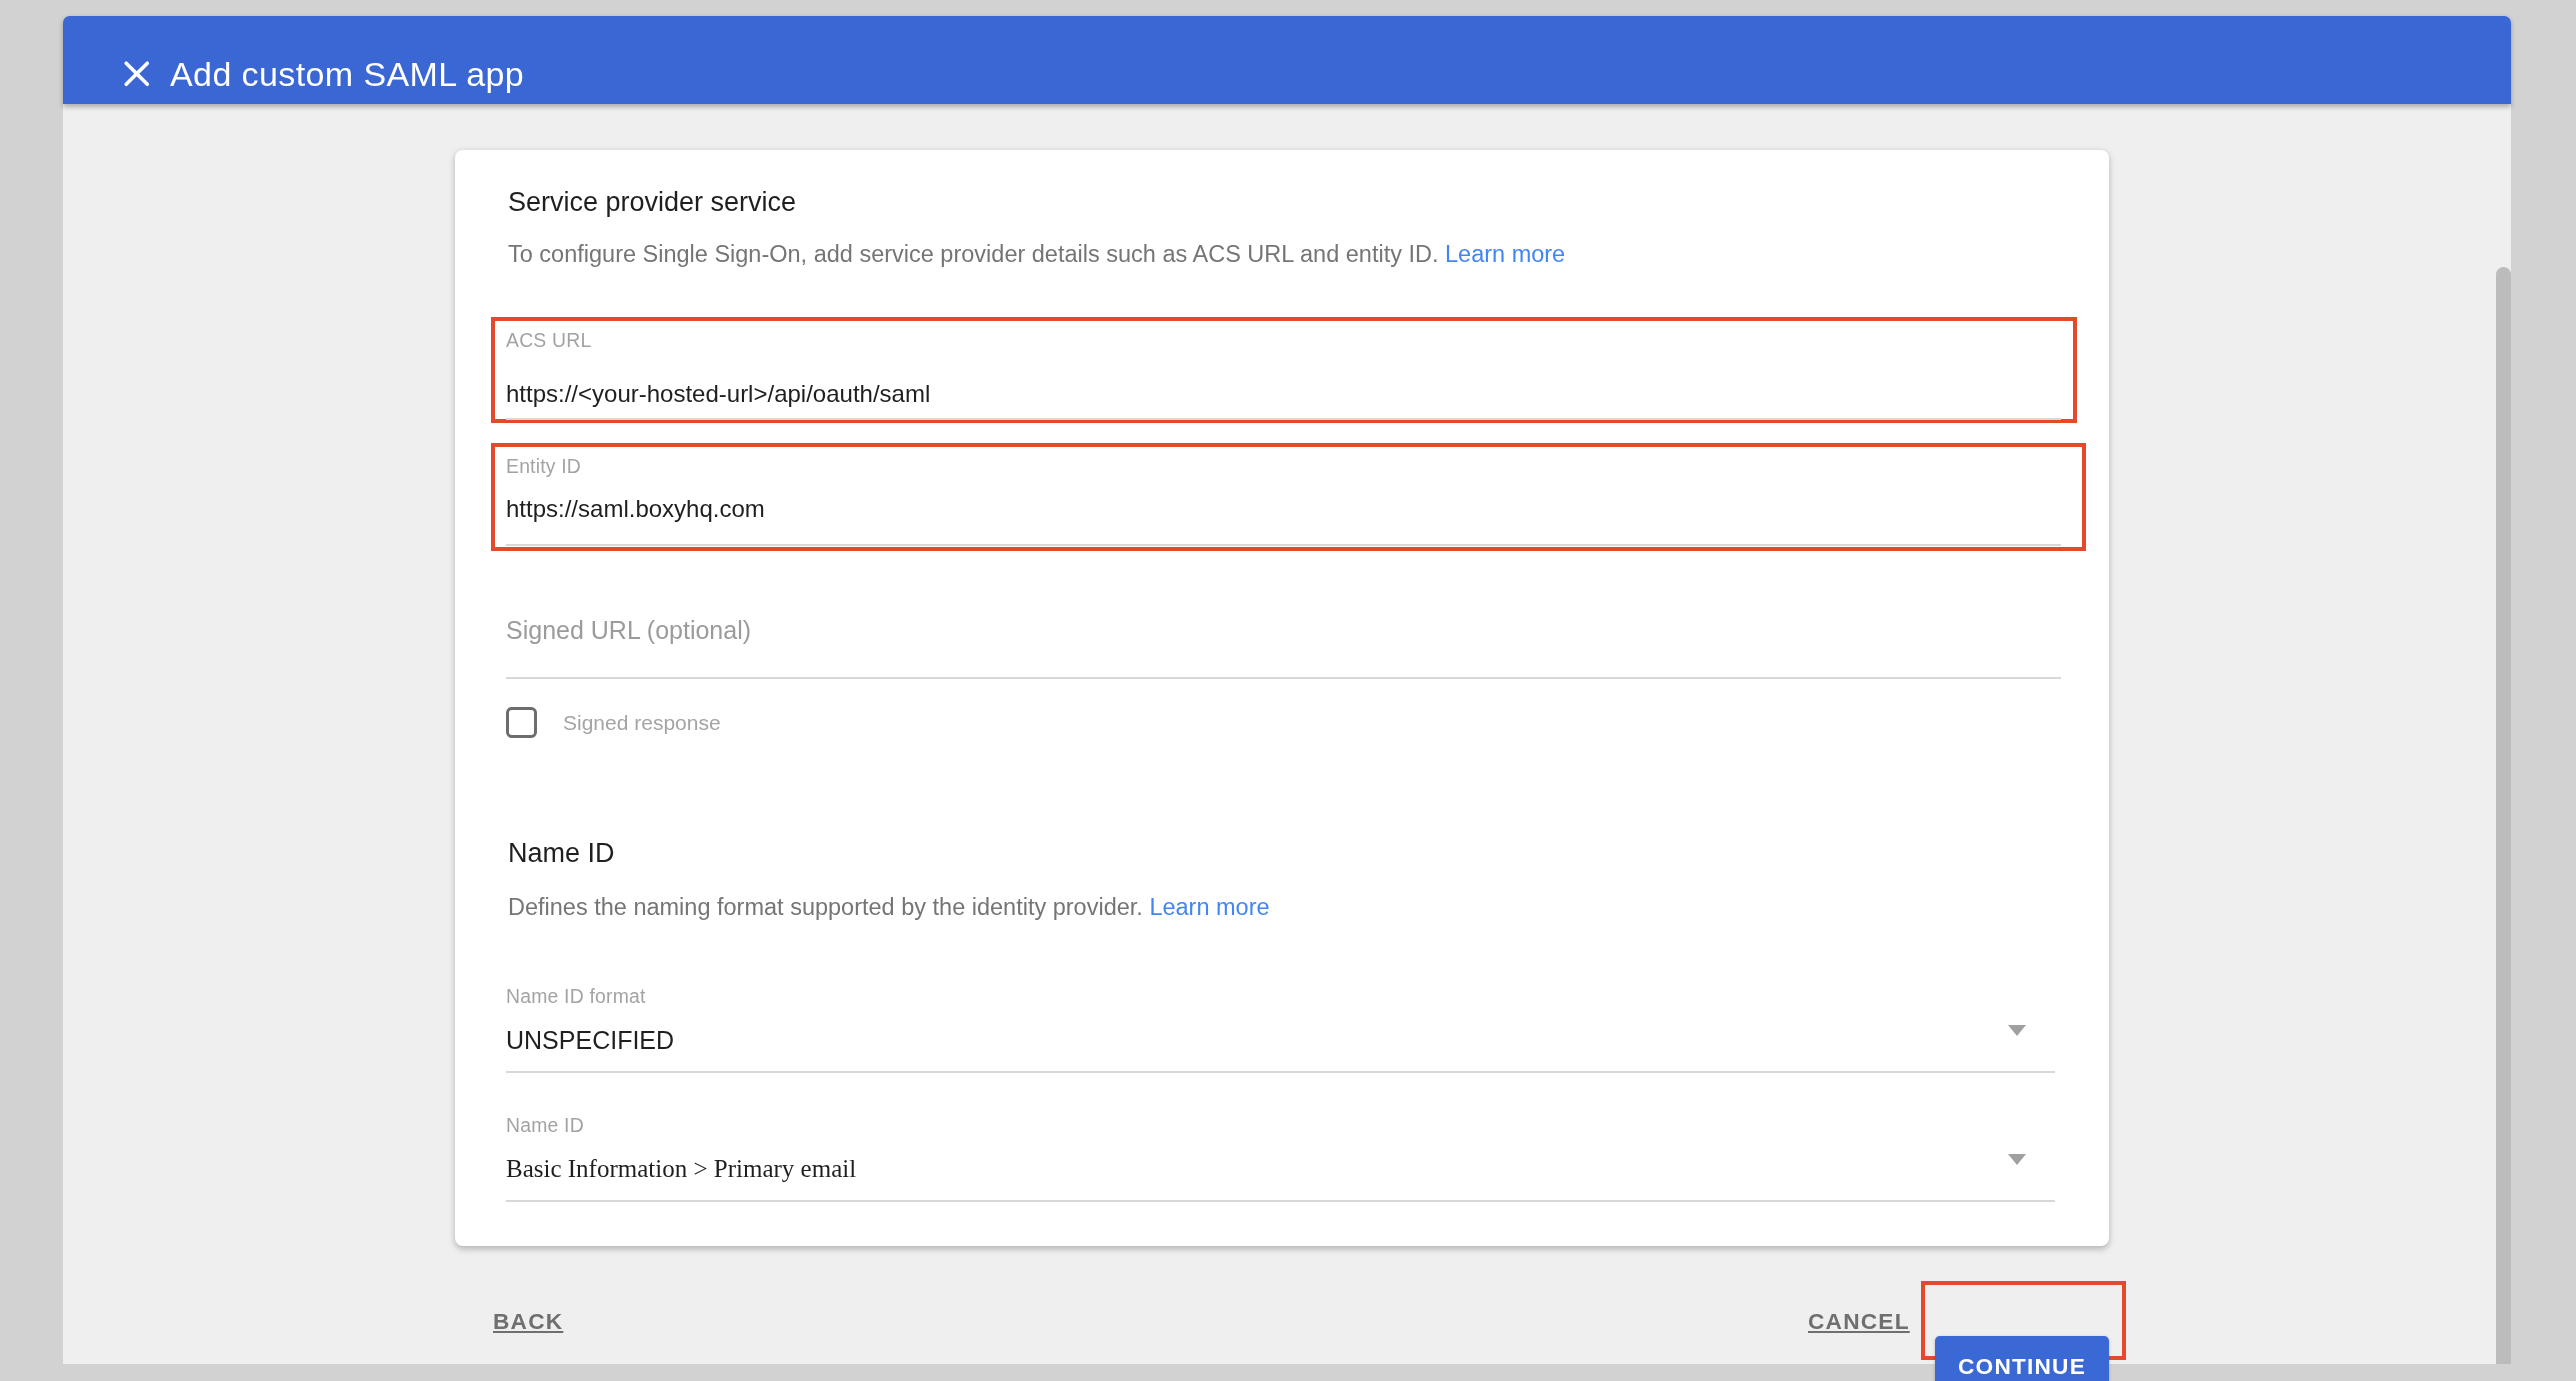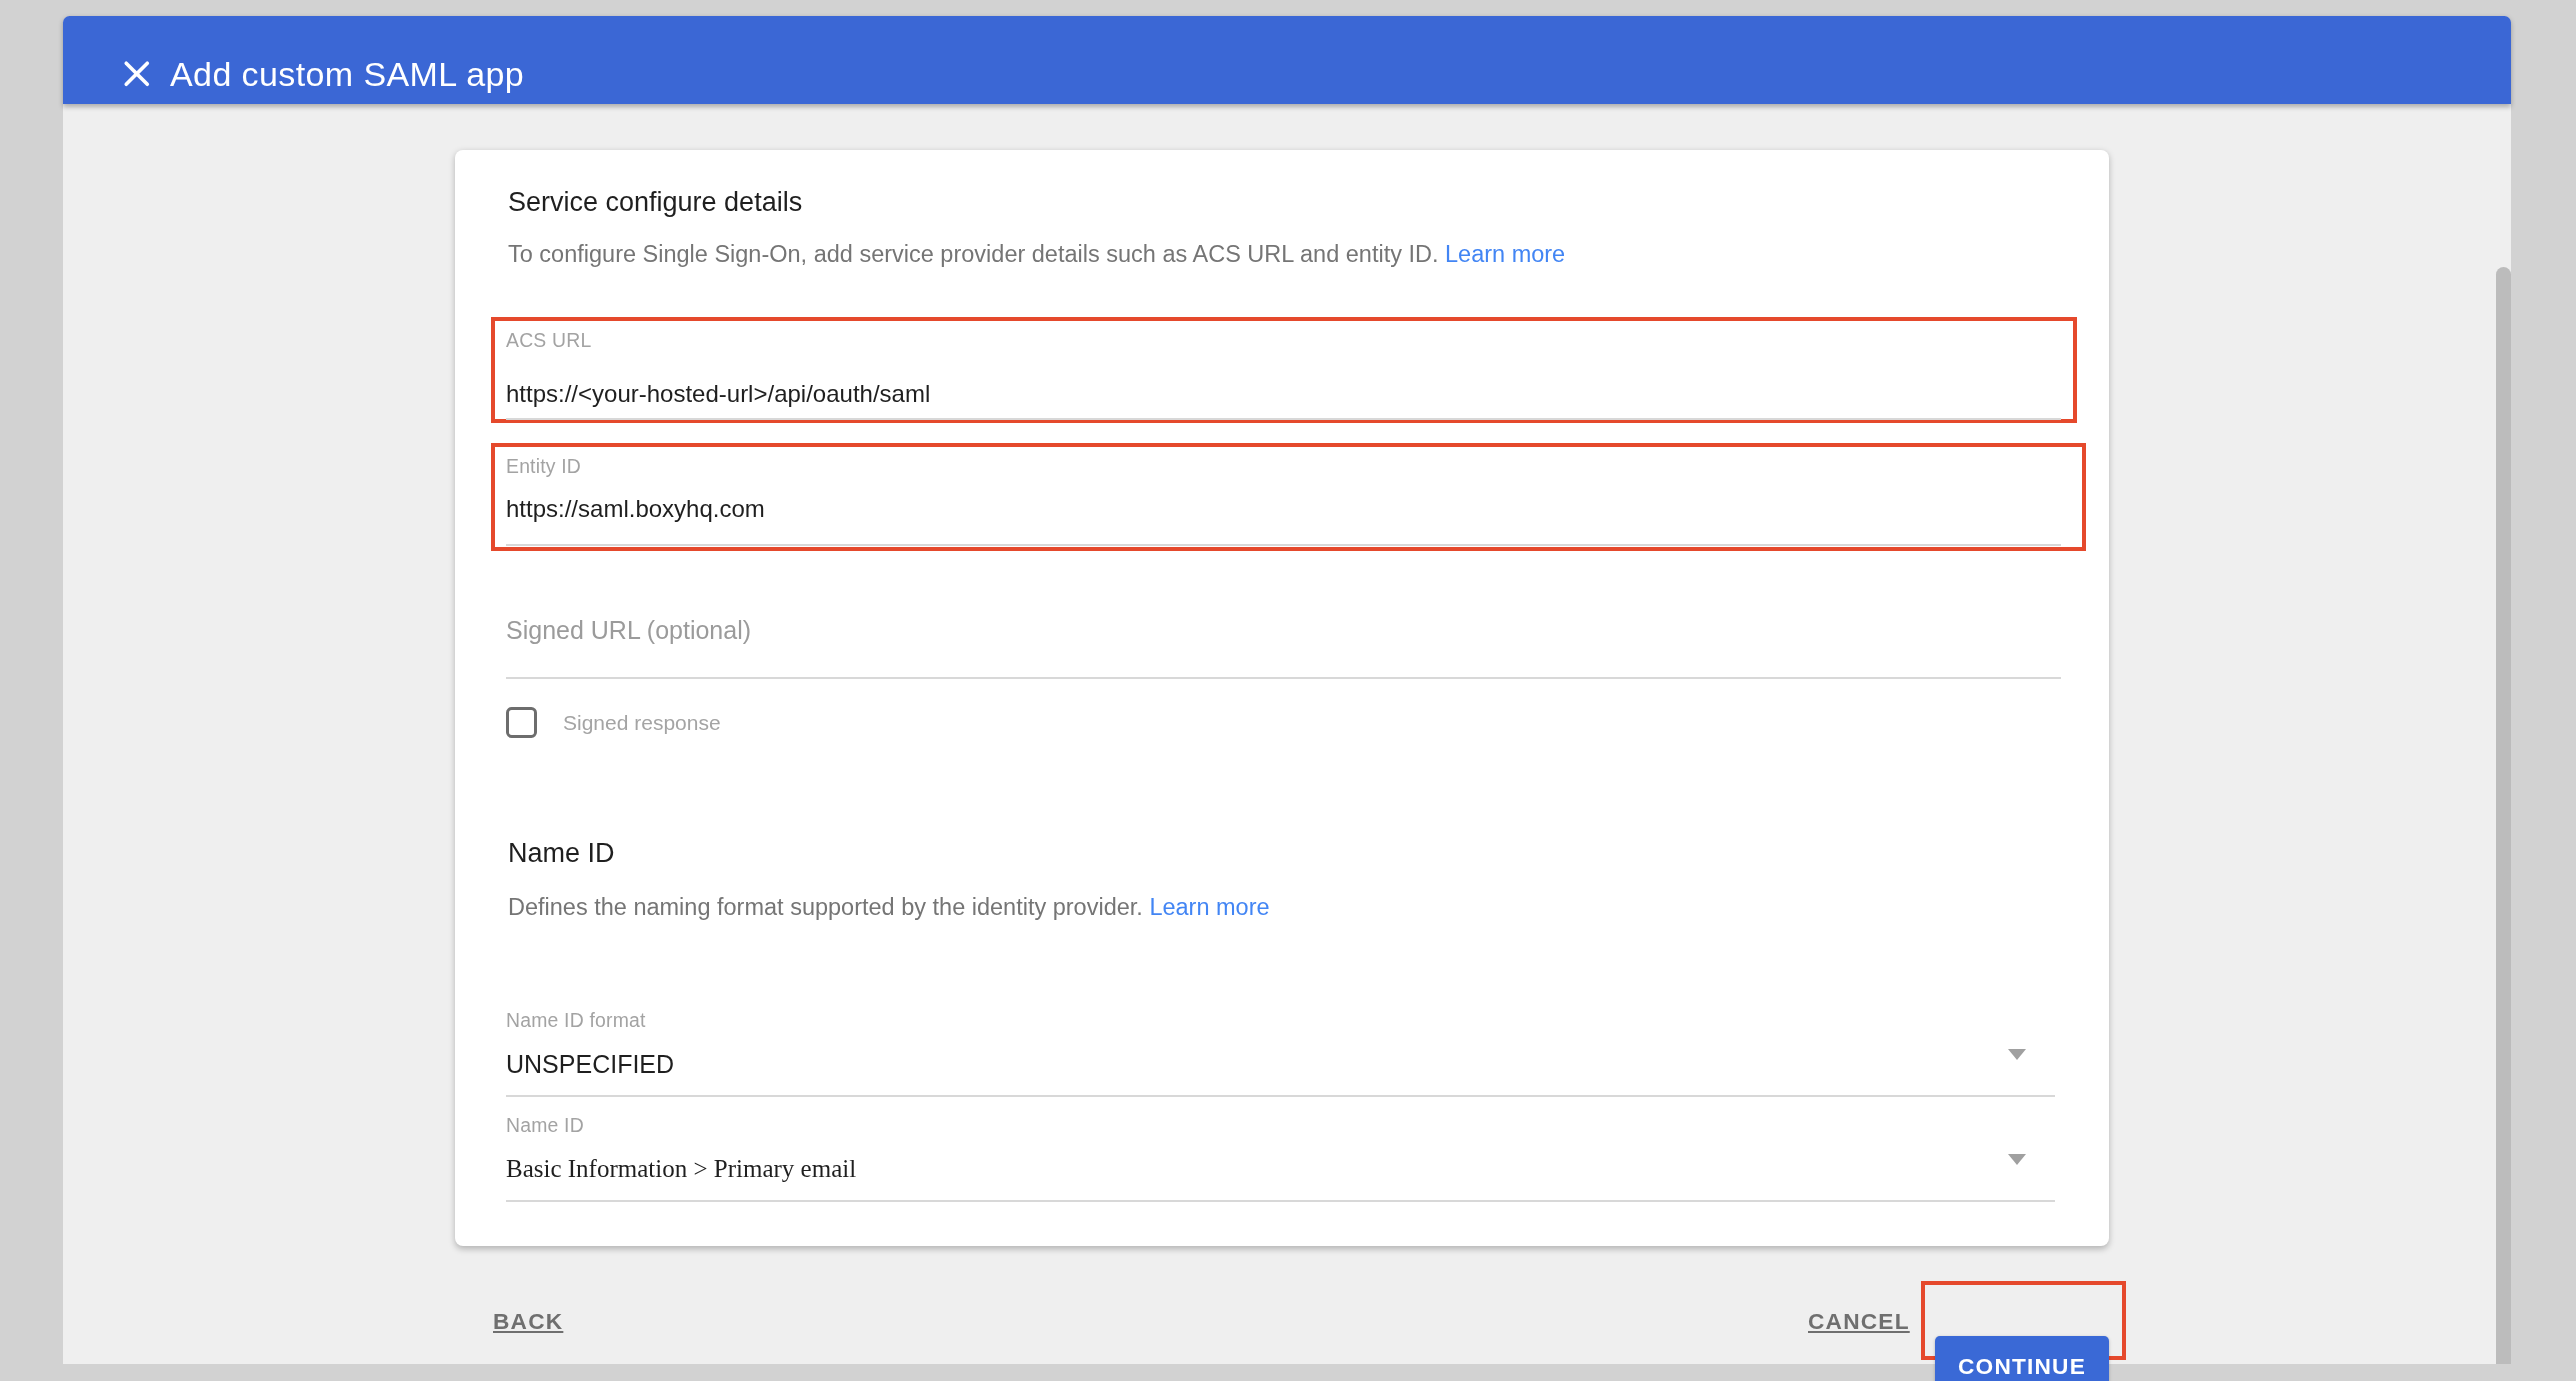--- a/index.html
+++ b/index.html
@@ -93,21 +93,21 @@
       <svg width="27.5" height="27.5" viewBox="0 0 34 34">
         <line x1="4" y1="4" x2="30" y2="30" stroke="#ffffff" stroke-width="4.5" stroke-linecap="round"></line>
         <line x1="30" y1="4" x2="4" y2="30" stroke="#ffffff" stroke-width="4.5" stroke-linecap="round"></line>
       </svg>
     </div>
     <div class="dialog-title">Add custom SAML app</div>
   </div>
 
   <div class="card">
 
-    <div class="abs section-heading" style="left:53px;top:37px;">Service configure details</div>
+    <div class="abs section-heading" style="left:53px;top:37px;">Service provider service</div>
 
     <div class="abs section-desc" style="left:53px;top:91px;">
       <span>To configure Single Sign-On, add service provider details such as ACS URL and entity ID.</span>
       <span class="link">Learn more</span>
     </div>
 
     <div class="highlight-box" style="left:36px;top:167px;width:1586px;height:106px;"></div>
     <div class="abs" style="left:51px;top:179px;width:1555px;height:89px;cursor:text;">
       <div class="field-label">ACS URL</div>
       <div class="field-value" style="margin-top:28px;">https://&lt;your-hosted-url&gt;/api/oauth/saml</div>
@@ -129,21 +129,21 @@
     <div class="checkbox" style="left:51px;top:557px;"></div>
     <div class="abs checkbox-label" style="left:108px;top:561px;">Signed response</div>
 
     <div class="abs section-heading" style="left:53px;top:688px;">Name ID</div>
 
     <div class="abs section-desc" style="left:53px;top:744px;">
       <span>Defines the naming format supported by the identity provider.</span>
       <span class="link">Learn more</span>
     </div>
 
-    <div class="abs" style="left:51px;top:835px;width:1549px;height:86px;cursor:pointer;margin-top:24px;">
+    <div class="abs" style="left:51px;top:835px;width:1549px;height:86px;cursor:pointer;">
       <div class="field-label">Name ID format</div>
       <div class="select-value" style="margin-top:18px;">UNSPECIFIED</div>
       <div class="dd-arrow" style="left:1502px;top:40px;"></div>
       <div class="underline" style="left:0;top:86px;width:1549px;"></div>
     </div>
 
     <div class="abs" style="left:51px;top:964px;width:1549px;height:86px;cursor:pointer;">
       <div class="field-label">Name ID</div>
       <div class="select-value" style="margin-top:18px;font-family:Liberation Serif, serif;">Basic Information &gt; Primary email</div>
       <div class="dd-arrow" style="left:1502px;top:40px;"></div>

